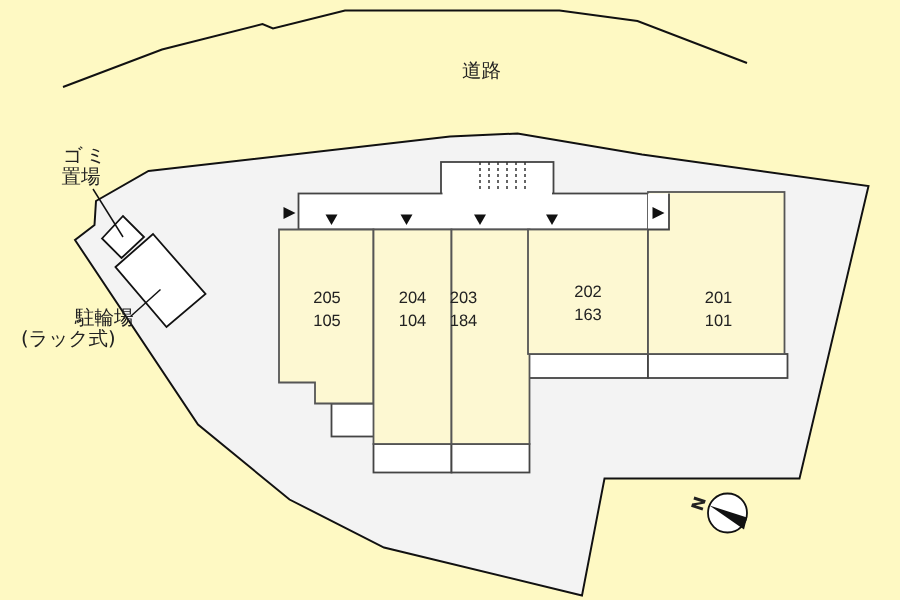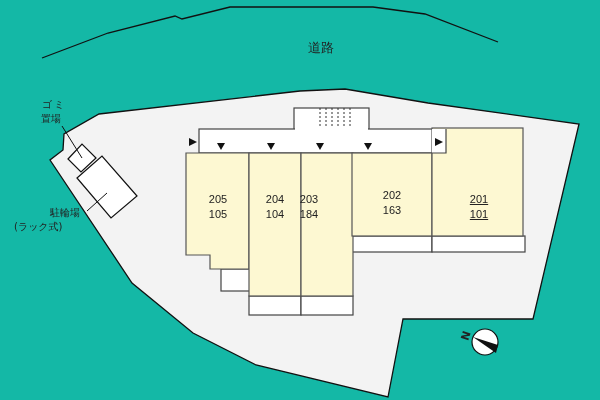--- a/index.html
+++ b/index.html
@@ -1,19 +1,19 @@
 <!DOCTYPE html>
 <html><head>
 <meta charset="utf-8">
 <style>
   html, body { margin:0; padding:0; background:#ffffff; }
-  #stage { position:relative; width:600px; height:400px; overflow:hidden; background:#14b8a6;
+  #stage { position:relative; width:600px; height:400px; overflow:hidden; background:#fef9c3;
            font-family:"DejaVu Sans","Liberation Sans",sans-serif; }
   svg { position:absolute; left:0; top:0; }
-  .lbl { position:absolute; color:#222; font-size:10px; line-height:14px; white-space:nowrap; }
+  .lbl { position:absolute; color:#222; font-size:13px; line-height:14px; white-space:nowrap; }
   .unit-lbl { position:absolute; text-align:center; font-family:"Liberation Sans",sans-serif;
               font-size:11px; line-height:15px; color:#222; }
 </style>
 </head>
 <body>
 
 <div id="stage">
   <svg width="600" height="400" viewBox="0 0 600 400">
 
     <polyline points="42,58 108,33 175,16 182,19 230,7 373,7 425,14 498,42" fill="none" stroke="#111" stroke-width="1.3"></polyline>
@@ -88,19 +88,19 @@
     <div>104</div>
   </div>
   <div class="unit-lbl" style="left:287px; top:192px; width:44px;">
     <div>203</div>
     <div>184</div>
   </div>
   <div class="unit-lbl" style="left:370px; top:188px; width:44px;">
     <div>202</div>
     <div>163</div>
   </div>
-  <div class="unit-lbl" style="left:457px; top:192px; width:44px;text-decoration:underline;">
+  <div class="unit-lbl" style="left:457px; top:192px; width:44px;">
     <div>201</div>
     <div>101</div>
   </div>
 
   <div class="lbl" style="left:462px; top:329px; font-size:11px; font-weight:bold; transform:rotate(-72deg);">N</div>
 </div>
 
 </body></html>

